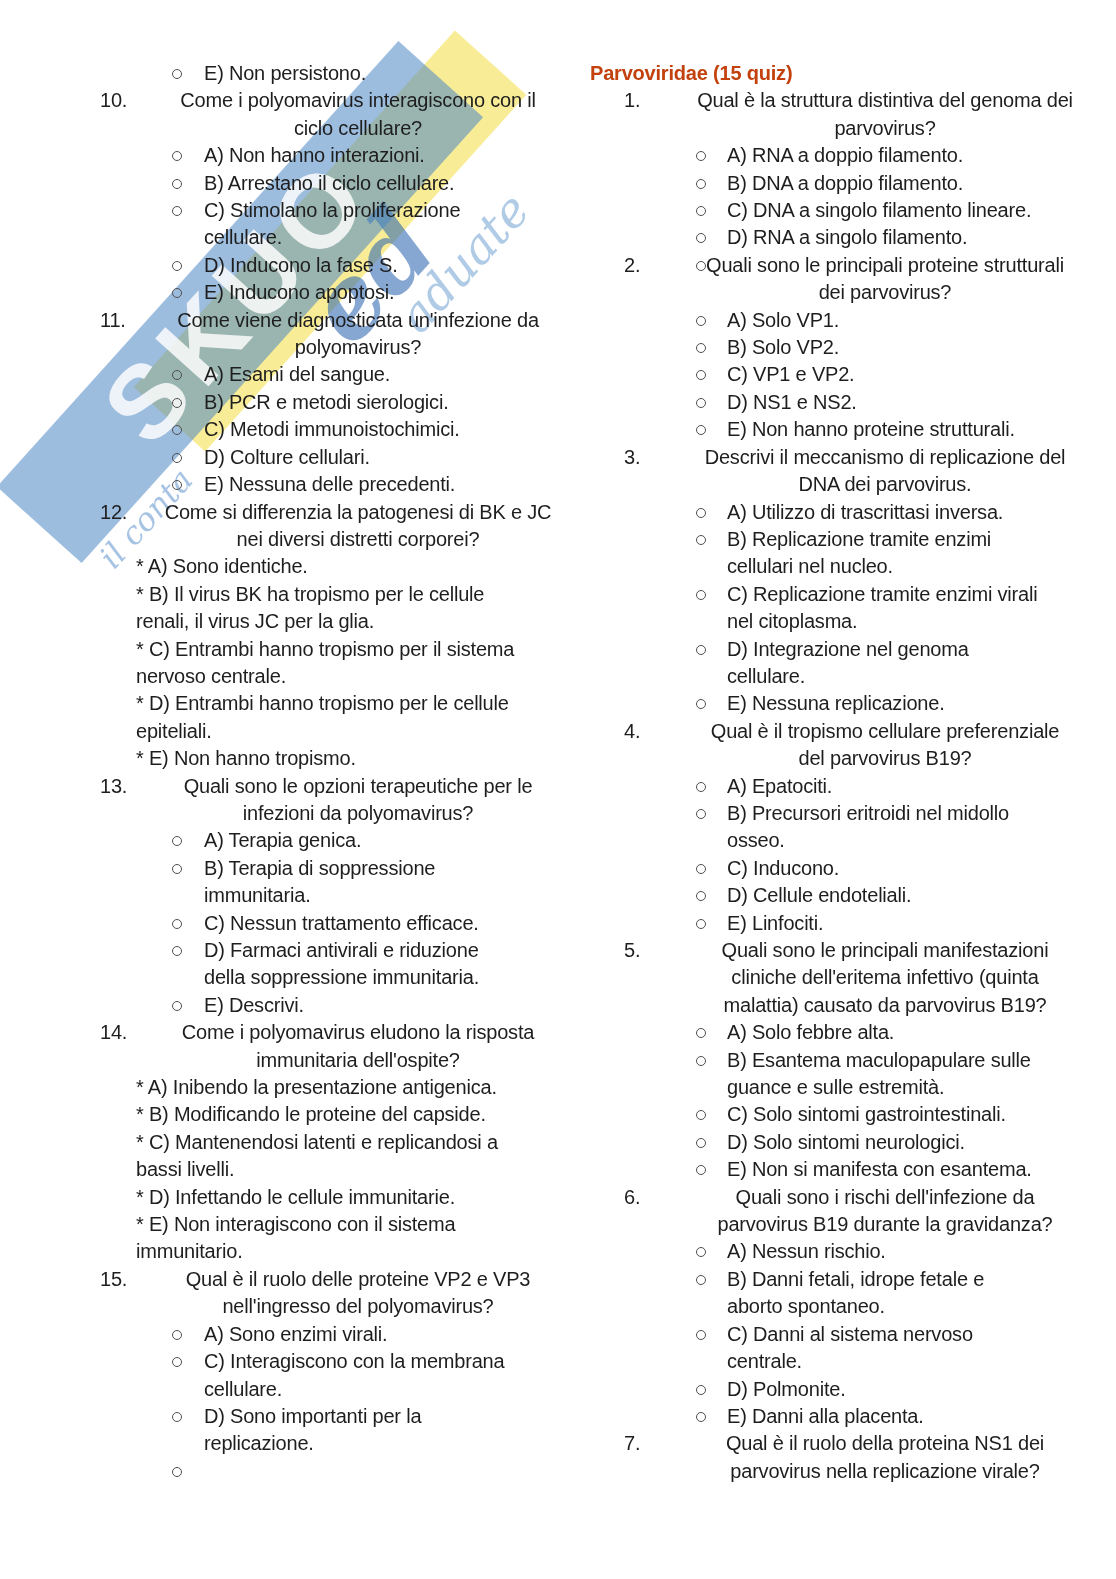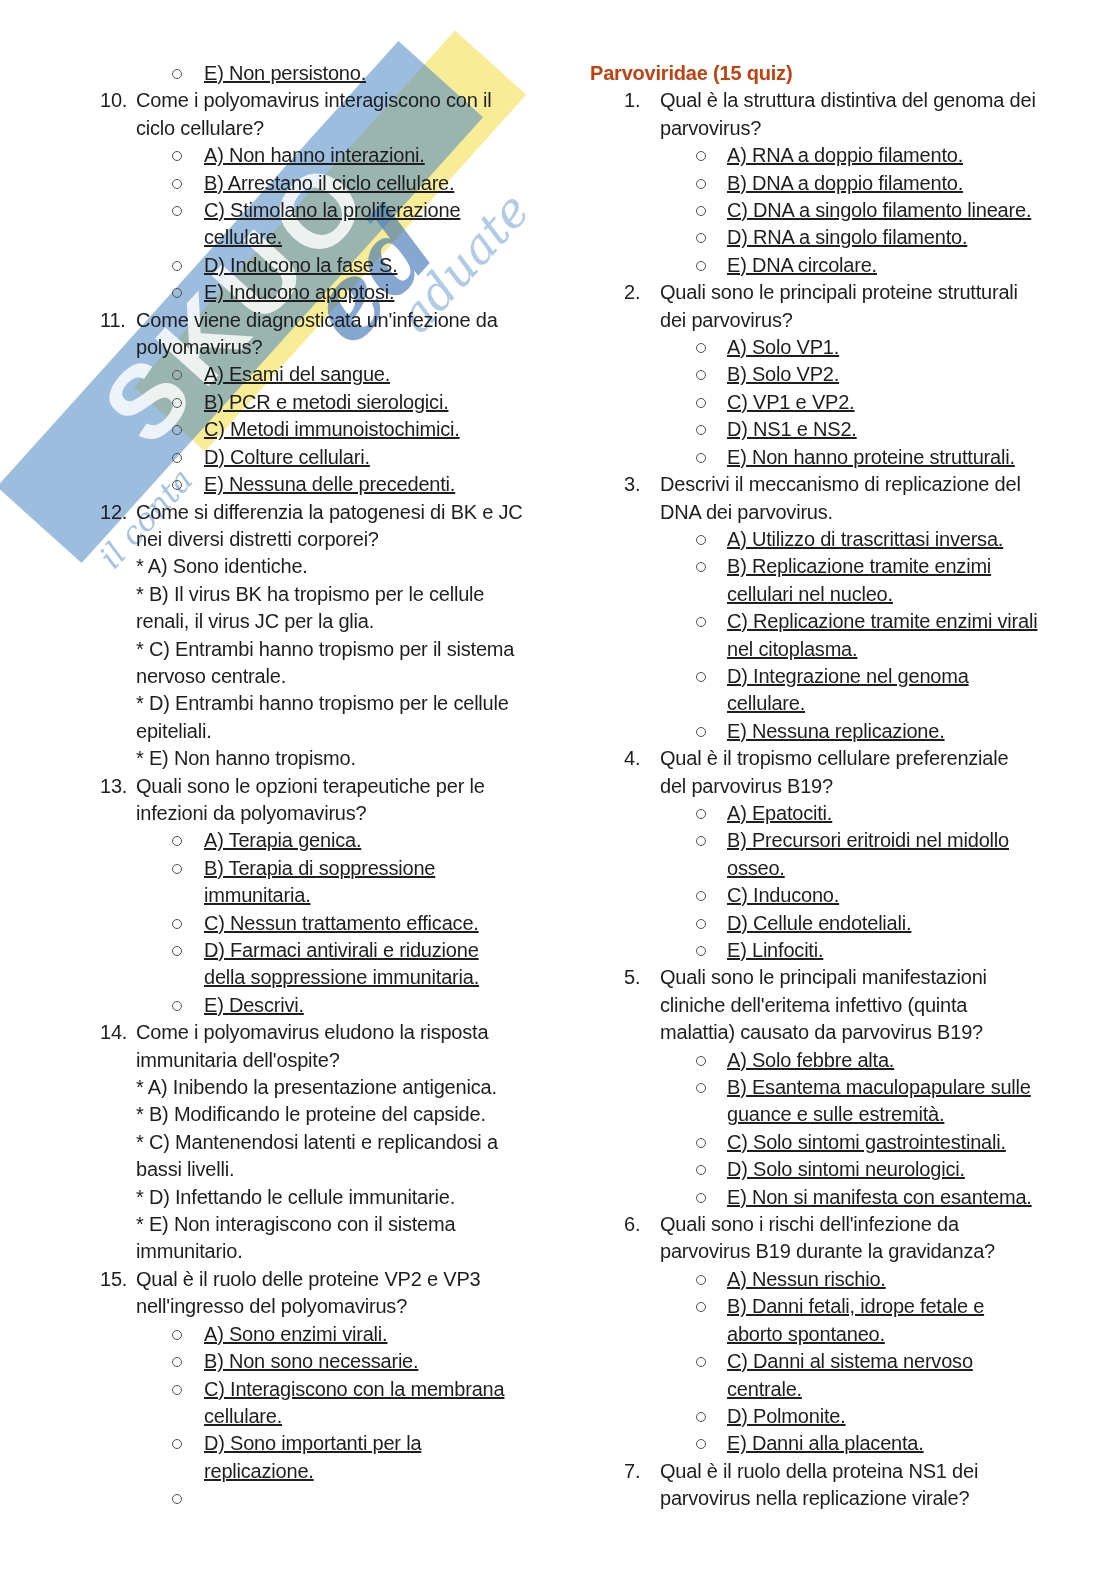--- a/index.html
+++ b/index.html
@@ -59,31 +59,31 @@
   
   .col{
     position:absolute;top:60px;z-index:1;
     font-size:20px;line-height:27.4px;
     letter-spacing:-0.2px;
     color:#1e1e1e;
   }
   .col-left{left:100px;width:480px;--num-x:0px;--q-x:36px;--bullet-x:72px;--opt-x:104px;}
   .col-right{left:590px;width:520px;--num-x:34px;--q-x:70px;--bullet-x:106px;--opt-x:137px;}
   .col-heading{font-weight:700;color:#c2410c;white-space:pre;}
-  .question{position:relative;}
+  .question{position:relative;text-align:center;}
   .qnum{position:absolute;left:var(--num-x);top:0;}
   .qtext{margin-left:var(--q-x);white-space:pre;}
   .option{position:relative;}
   .option.circle .bullet{
     position:absolute;left:var(--bullet-x);top:9px;
     width:10px;height:10px;box-sizing:border-box;
     border:1.5px solid #4f4f4f;border-radius:50%;
     background:transparent;
   }
-  .option.circle .opt-text{display:block;margin-left:var(--opt-x);white-space:pre;text-decoration:underline;}
+  .option.circle .opt-text{display:block;margin-left:var(--opt-x);white-space:pre;}
   .option.star{margin-left:var(--q-x);white-space:pre;}
   .option.star .star-marker{white-space:pre;}
   .option.star .opt-text{white-space:pre;text-align:right;}
 </style>
 </head>
 <body>
 
 <div class="watermark">
   <div class="wm-yellow"></div>
   <div class="wm-script wm-ed">ed</div>
@@ -206,24 +206,20 @@
       <span class="qnum">15.</span>
       <div class="qtext">Qual è il ruolo delle proteine VP2 e VP3
 nell'ingresso del polyomavirus?</div>
     </div>
     <div class="option circle">
       <span class="bullet"></span>
       <span class="opt-text">A) Sono enzimi virali.</span>
     </div>
     <div class="option circle">
       <span class="bullet"></span>
-      <span class="opt-text">B) Non sono necessarie.</span>
-    </div>
-    <div class="option circle">
-      <span class="bullet"></span>
       <span class="opt-text">C) Interagiscono con la membrana
 cellulare.</span>
     </div>
     <div class="option circle">
       <span class="bullet"></span>
       <span class="opt-text">D) Sono importanti per la
 replicazione.</span>
     </div>
     <div class="option circle">
       <span class="bullet"></span>
@@ -249,21 +245,20 @@
       <div class="option circle">
         <span class="bullet"></span>
         <span class="opt-text">C) DNA a singolo filamento lineare.</span>
       </div>
       <div class="option circle">
         <span class="bullet"></span>
         <span class="opt-text">D) RNA a singolo filamento.</span>
       </div>
       <div class="option circle">
         <span class="bullet"></span>
-        <span class="opt-text">E) DNA circolare.</span>
       </div>
       <div class="question">
         <span class="qnum">2.</span>
         <div class="qtext">Quali sono le principali proteine strutturali
 dei parvovirus?</div>
       </div>
       <div class="option circle">
         <span class="bullet"></span>
         <span class="opt-text">A) Solo VP1.</span>
       </div>

